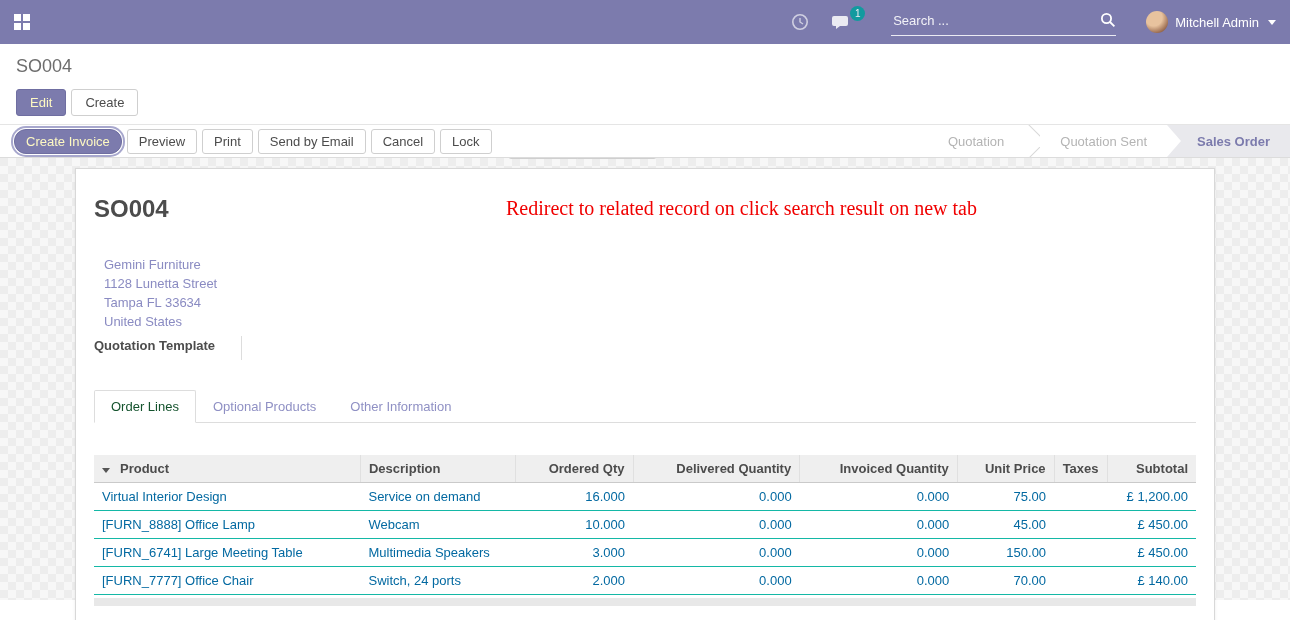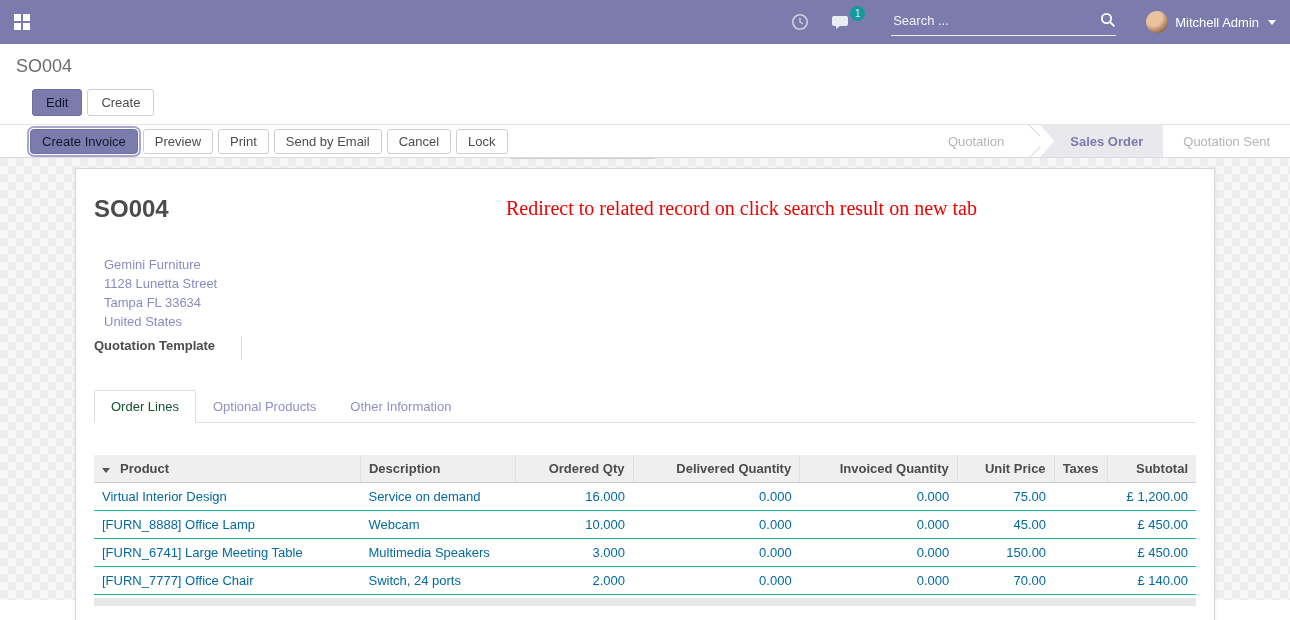--- a/index.html
+++ b/index.html
@@ -27,38 +27,38 @@
     background:radial-gradient(circle at 35% 30%, #e8c39e 0 40%, #9a6b4f 75%, #5d4030); }
   .caret-down { display:inline-block; width:0; height:0; border-left:4px solid transparent;
     border-right:4px solid transparent; border-top:5px solid #fff; margin-left:2px; }
 
   
   .control-panel { position:relative; padding:12px 16px 8px; }
   .breadcrumb { font-size:18px; color:#6d6d6d; margin-bottom:12px; }
   .cp-buttons { display:flex; gap:5px; }
   .btn { font-size:13px; padding:5px 13px; border-radius:3px; border:1px solid #cfcfcf;
     background:#fff; color:#4c4c4c; cursor:pointer; font-family:inherit; }
-  .btn-primary { background:#7C7BAD; border-color:#6f6ea1; color:#0f172a;margin-left:16px; }
+  .btn-primary { background:#7C7BAD; border-color:#6f6ea1; color:#fef9c3; }
   .cp-center { position:absolute; left:508px; top:88px; display:flex; }
   .cp-center .btn { border-radius:0; margin-left:-1px; padding:5px 12px; }
   .cp-center .btn:first-child { border-radius:3px 0 0 3px; margin-left:0; }
   .cp-center .btn:last-child { border-radius:0 3px 3px 0; }
   .btn .dd-caret { display:inline-block; width:0; height:0; border-left:4px solid transparent;
     border-right:4px solid transparent; border-top:4px solid #666; margin-left:6px;
     vertical-align:middle; }
   .pager { position:absolute; right:12px; top:96px; display:flex; align-items:center;
     gap:18px; font-size:13px; color:#555; }
   .pager svg { cursor:pointer; }
 
   
   .statusbar { height:34px; background:#fff; border-top:1px solid #e5e5e5;
     border-bottom:1px solid #dcdcdc; display:flex; align-items:center;
     padding-left:14px; position:relative; }
   .statusbar .btn { padding:4px 11px; margin-right:5px; }
-  .btn-focus { box-shadow:0 0 0 1px #fff, 0 0 0 3px #a7a7cd; border-radius:4px; }
+  .btn-focus { box-shadow:0 0 0 1px #fff, 0 0 0 3px #a7a7cd; border-radius:12px; }
   .stages { margin-left:auto; display:flex; height:100%; align-items:stretch; }
   .stage { display:flex; align-items:center; padding:0 20px; font-size:13px;
     color:#b4b4b4; cursor:pointer; background:#fff; }
   .stage-sep { width:16px; position:relative; overflow:hidden; }
   .stage-sep::after { content:""; position:absolute; top:4px; left:-8px; width:24px; height:24px;
     transform:rotate(45deg); border-top:1px solid #d8d8d8; border-right:1px solid #d8d8d8;
     background:#fff; }
   .stage.active { background:#e9e9ed; color:#7C7BAD; font-weight:bold;
     clip-path:polygon(0 0, 100% 0, 100% 100%, 0 100%, 14px 50%); padding-left:30px; }
 
@@ -181,22 +181,22 @@
   <button class="btn btn-primary btn-focus">Create Invoice</button>
   <button class="btn">Preview</button>
   <button class="btn">Print</button>
   <button class="btn">Send by Email</button>
   <button class="btn">Cancel</button>
   <button class="btn">Lock</button>
 
   <div class="stages">
     <div class="stage">Quotation</div>
     <div class="stage-sep"></div>
+    <div class="stage">Quotation Sent</div>
     <div class="stage active">Sales Order</div>
-    <div class="stage">Quotation Sent</div>
   </div>
 </section>
 
 <main class="content">
   <div class="sheet">
     <h1 class="sheet-title">SO004</h1>
     <div class="sheet-note">Redirect to related record on click search result on new tab</div>
 
     <div class="field-groups">
 

